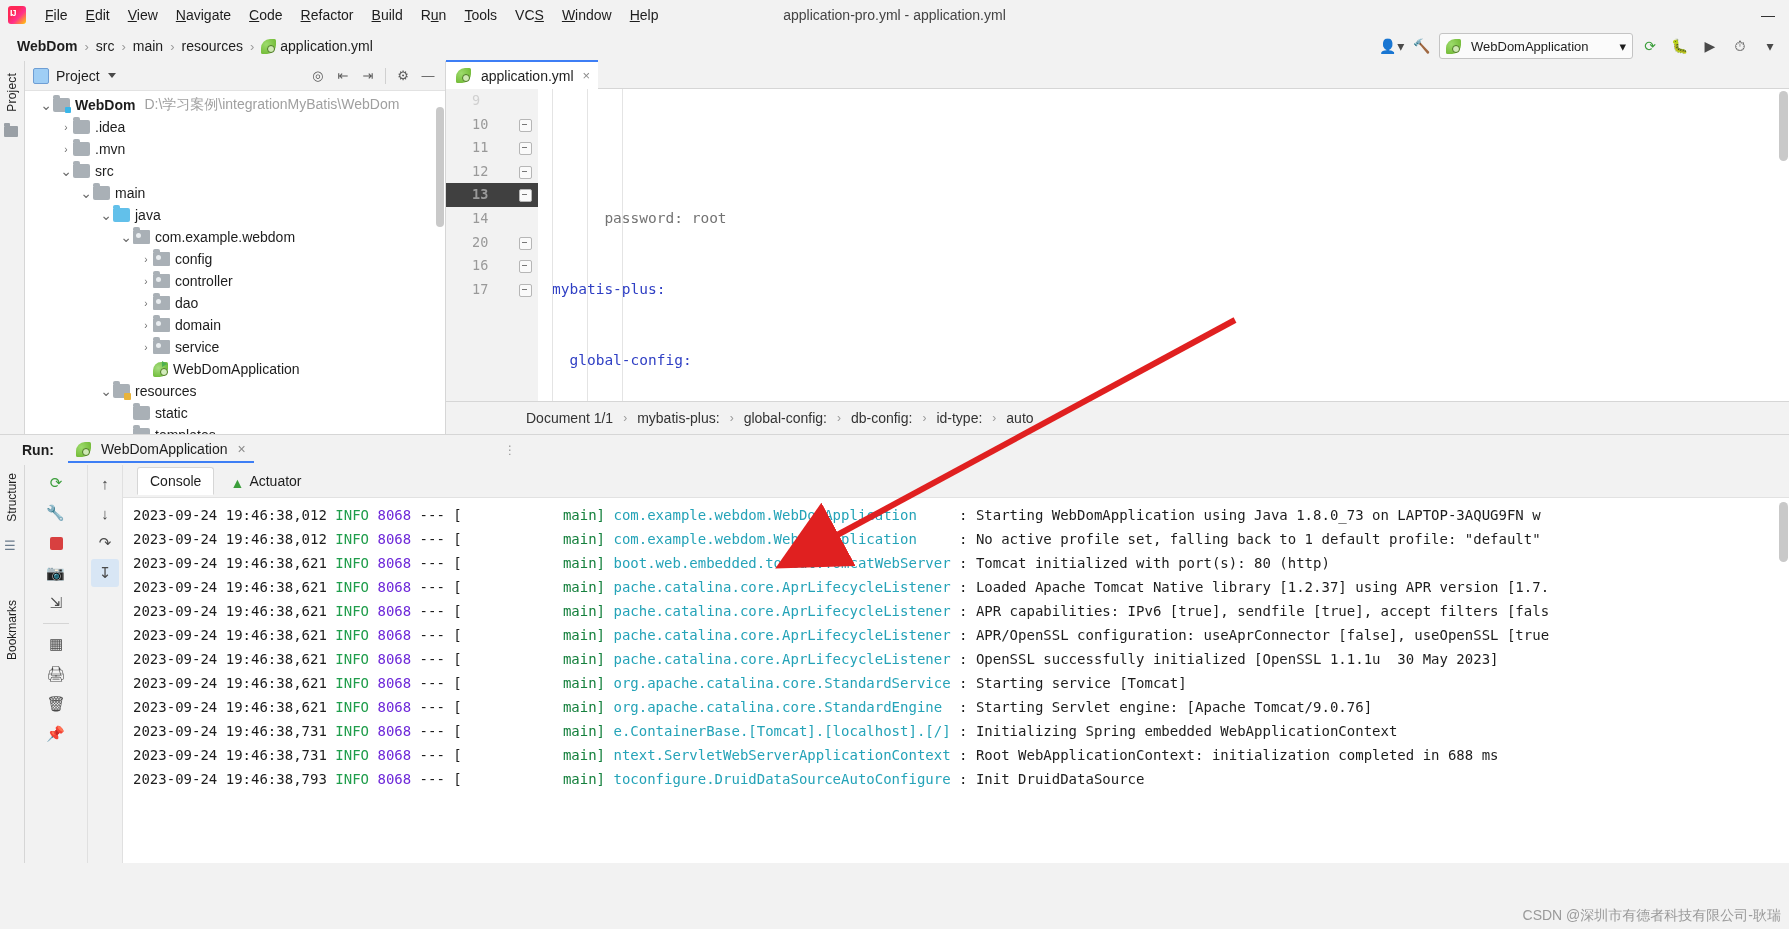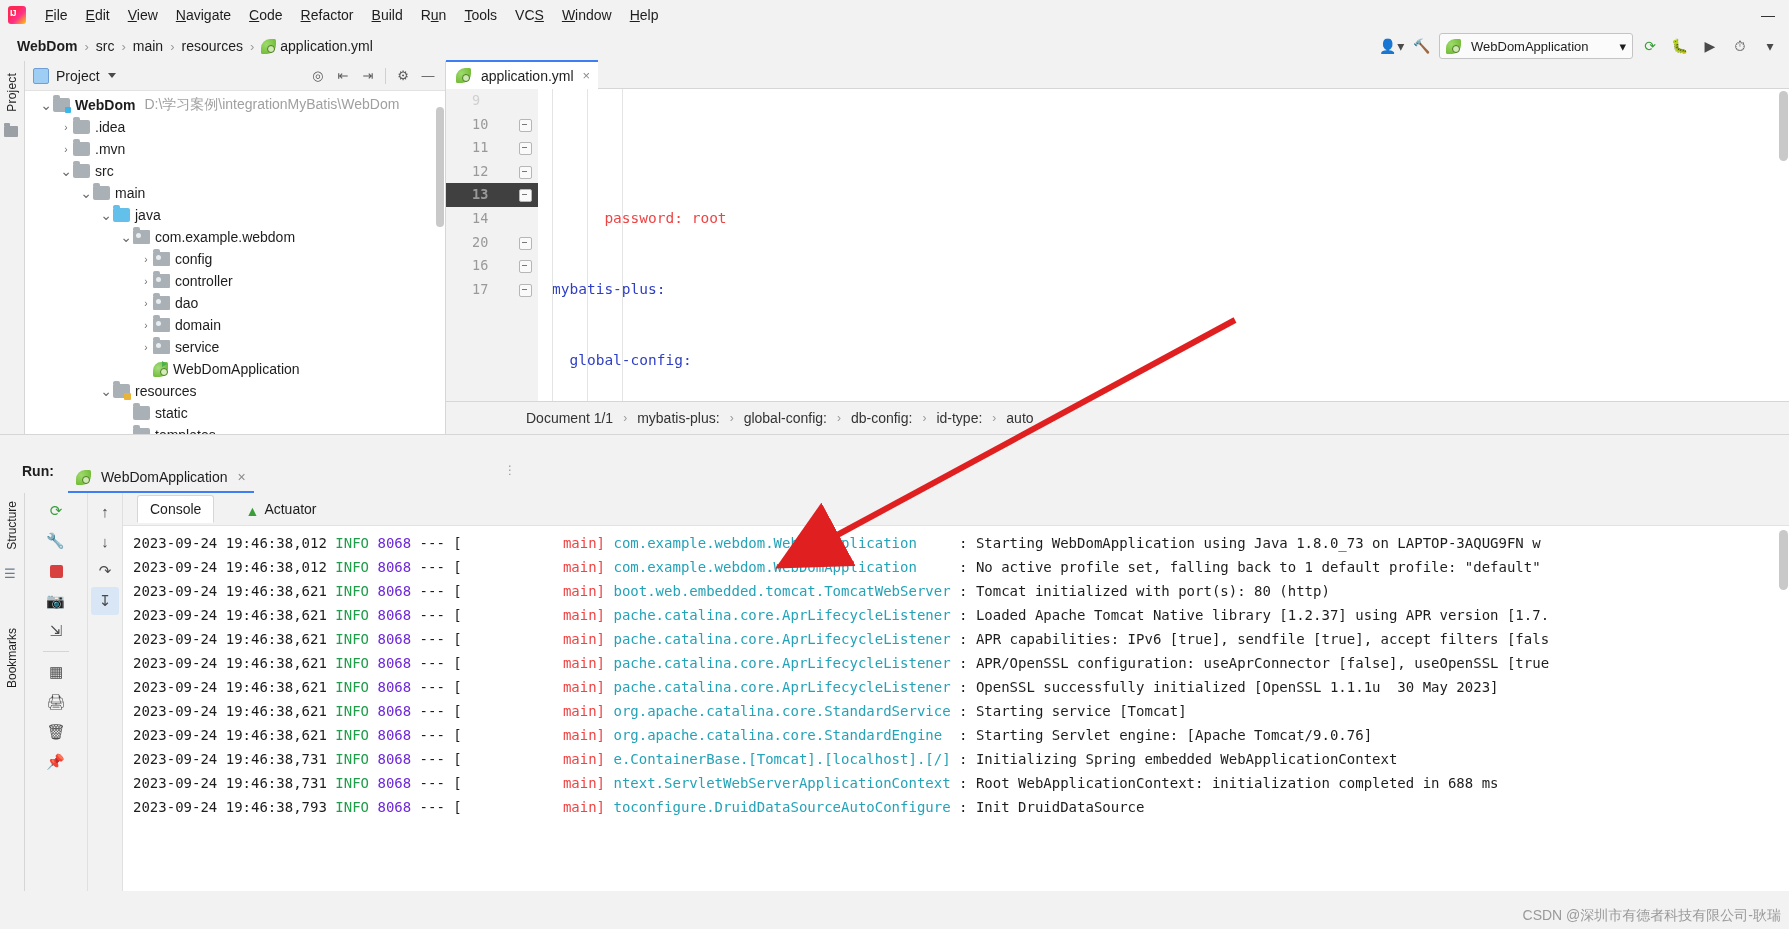--- a/index.html
+++ b/index.html
@@ -123,34 +123,34 @@
   .fold{position:absolute;right:6px;top:6px;width:11px;height:11px;}
   .fold.open{border:1px solid #b6b6b6;border-radius:2px;background:#fafafa;}
   .fold.open::after{content:"";position:absolute;left:2px;top:4px;width:5px;height:1px;background:#777;}
   .code{
     flex:1;font-family:"DejaVu Sans Mono",monospace;font-size:14.5px;
     line-height:23.6px;white-space:pre;padding-left:14px;color:#000;position:relative;
     overflow:hidden;
   }
   .cl{height:23.6px;}
   .k{color:#2f3fc4;}
-  .cut{color:#ef4444;}
+  .cut{color:#737373;}
   .indent-guide{position:absolute;top:0;bottom:0;width:1px;background:#e4e4e4;}
 
   .ed-scroll-v{position:absolute;right:1px;top:2px;width:9px;height:70px;background:#c9c9c9;border-radius:5px;}
   .bcbar{
     height:32px;background:#f2f2f2;border-top:1px solid #d6d6d6;display:flex;align-items:center;
     padding-left:78px;font-size:14px;color:#333;
   }
   .bc{padding:0 2px;}
   .bc-sep{color:#9b9b9b;padding:0 8px;font-size:12px;}
 
   
   .runpanel{border-top:1px solid #d6d6d6;background:#f2f2f2;height:auto;}
-  .run-head{height:30px;display:flex;padding-left:22px;background:#f2f2f2;margin-top:28px;}
+  .run-head{height:30px;display:flex;align-items:center;padding-left:22px;background:#f2f2f2;}
   .run-label{font-size:14px;font-weight:bold;margin-right:14px;}
   .run-tab{
     display:flex;align-items:center;gap:6px;font-size:14px;padding:4px 8px;
     border-bottom:2px solid #3d7ef5;position:relative;
   }
   .run-tab .x{color:#8b8b8b;margin-left:4px;}
   .run-dots{margin-left:250px;color:#9a9a9a;letter-spacing:2px;font-size:12px;}
 
   .run-body{display:flex;background:#fff;}
   .run-left-strip{
@@ -159,35 +159,35 @@
   }
   .run-strip-vert{writing-mode:vertical-rl;transform:rotate(180deg);font-size:12px;padding:8px 0;color:#1d1d1d;}
   .run-toolcol{
     width:62px;background:#f2f2f2;border-right:1px solid #e0e0e0;
     display:flex;flex-direction:column;align-items:center;padding-top:4px;gap:2px;
   }
   .tbtn{width:28px;height:28px;display:flex;align-items:center;justify-content:center;font-size:15px;color:#4a4a4a;}
   .sq-red{width:13px;height:13px;background:#d84040;border-radius:2px;}
   .tb-sep{width:26px;height:1px;background:#d5d5d5;margin:4px 0;}
   .console-col{flex:1;display:flex;flex-direction:column;min-width:0;}
-  .subtabs{height:32px;display:flex;align-items:center;gap:19px;background:#f2f2f2;padding-left:14px;}
+  .subtabs{height:32px;display:flex;align-items:center;gap:4px;background:#f2f2f2;padding-left:14px;}
   .stab{font-size:14px;padding:5px 12px;color:#1d1d1d;}
   .stab.active{background:#ffffff;border:1px solid #d6d6d6;border-bottom-color:#fff;border-radius:3px 3px 0 0;}
   .stab .sic{display:inline-block;width:14px;height:12px;vertical-align:-2px;margin-right:5px;}
 
   .console{
     flex:1;background:#ffffff;font-family:"DejaVu Sans Mono",monospace;font-size:14px;
     line-height:24px;white-space:pre;overflow:hidden;padding-top:5px;position:relative;
     border-top:1px solid #e2e2e2;
   }
   .cline{height:24px;padding-left:10px;}
   .c-date{color:#1d1d1d;}
   .c-info{color:#1f9d4b;}
   .c-pid{color:#6d28d9;}
-  .c-thread{color:#ef4444;margin-top:12px;}
+  .c-thread{color:#15803d;margin-top:12px;}
   .c-logger{color:#24a3b8;}
   .c-msg{color:#1d1d1d;}
   .console-scroll{position:absolute;right:1px;top:4px;width:9px;height:60px;background:#c9c9c9;border-radius:5px;}
 
   
   .annot-arrow{position:absolute;left:0;top:0;pointer-events:none;}
 
   .watermark{
     position:absolute;right:8px;bottom:4px;font-size:14px;color:#9a9a9a;
     font-family:"Liberation Sans",sans-serif;
@@ -205,20 +205,21 @@
     <div class="menu-item"><u>V</u>iew</div>
     <div class="menu-item"><u>N</u>avigate</div>
     <div class="menu-item"><u>C</u>ode</div>
     <div class="menu-item"><u>R</u>efactor</div>
     <div class="menu-item"><u>B</u>uild</div>
     <div class="menu-item">R<u>u</u>n</div>
     <div class="menu-item"><u>T</u>ools</div>
     <div class="menu-item">VC<u>S</u></div>
     <div class="menu-item"><u>W</u>indow</div>
     <div class="menu-item"><u>H</u>elp</div>
+    <div class="win-title">application-pro.yml - application.yml</div>
     <div class="win-btns">
       <div class="win-btn">—</div>
     </div>
   </div>
 
   <div class="navbar">
     <span class="crumb bold">WebDom</span>
     <span class="crumb-sep">›</span>
     <span class="crumb">src</span>
     <span class="crumb-sep">›</span>

